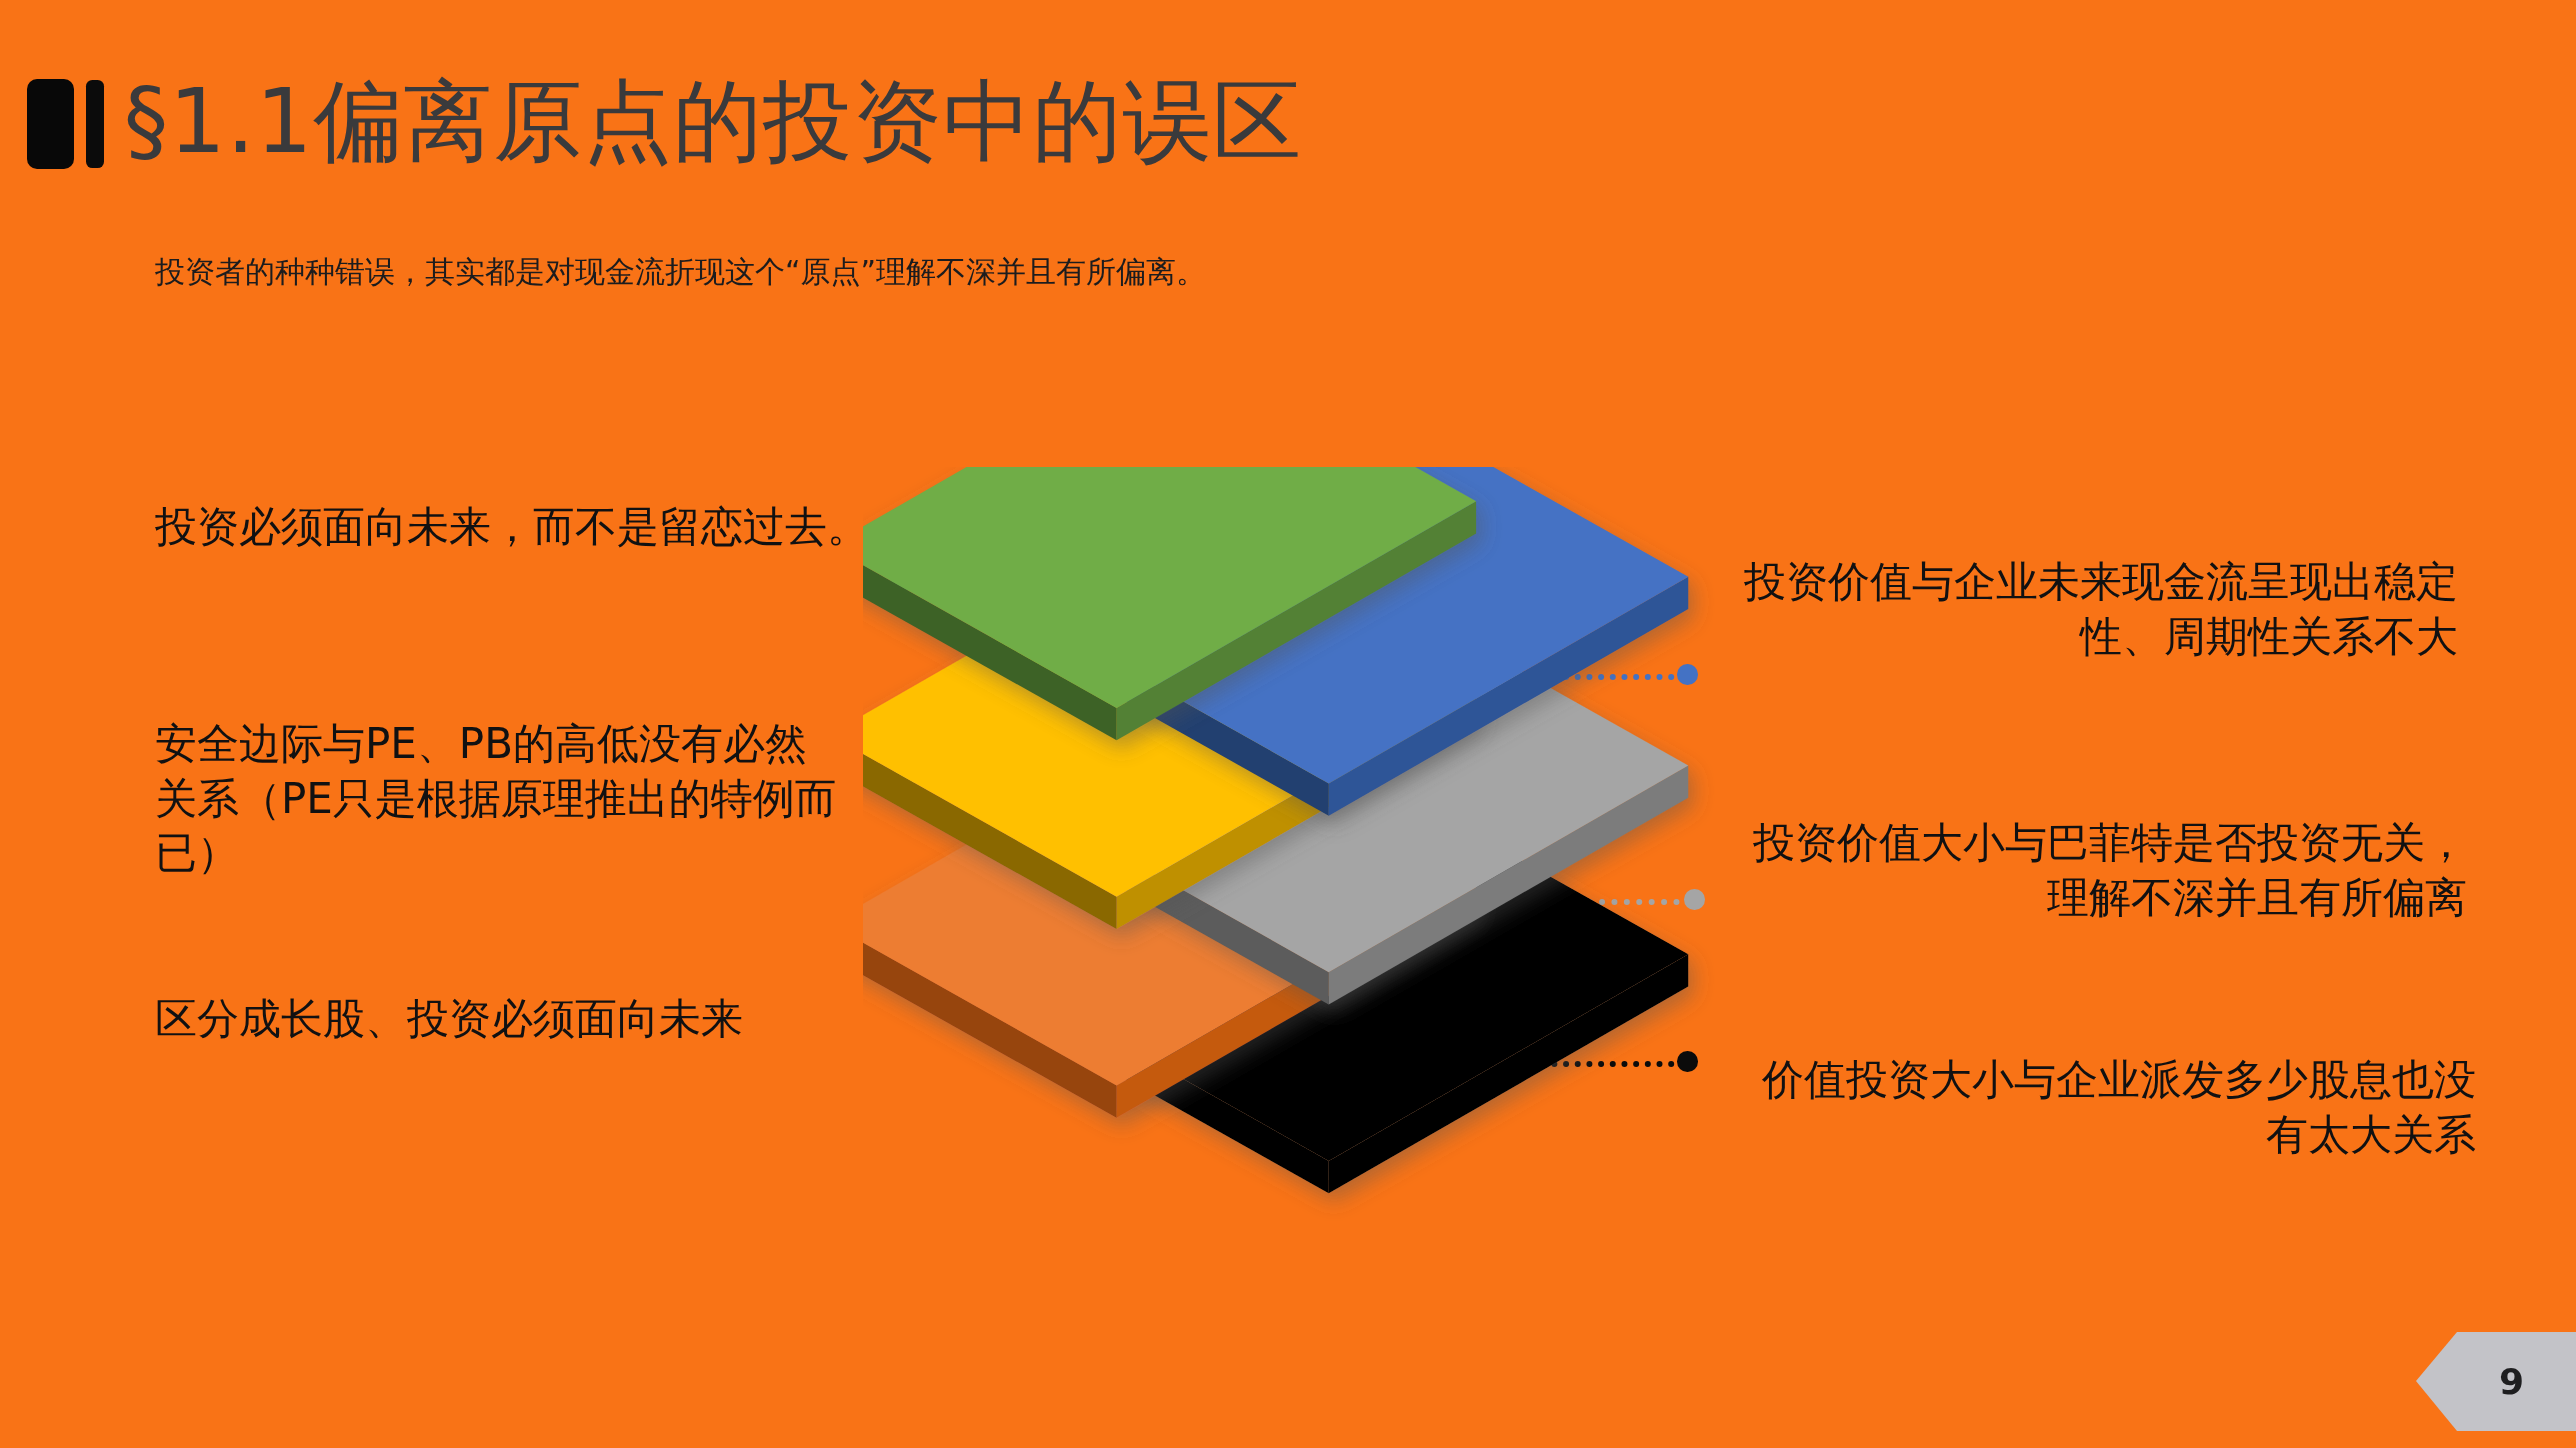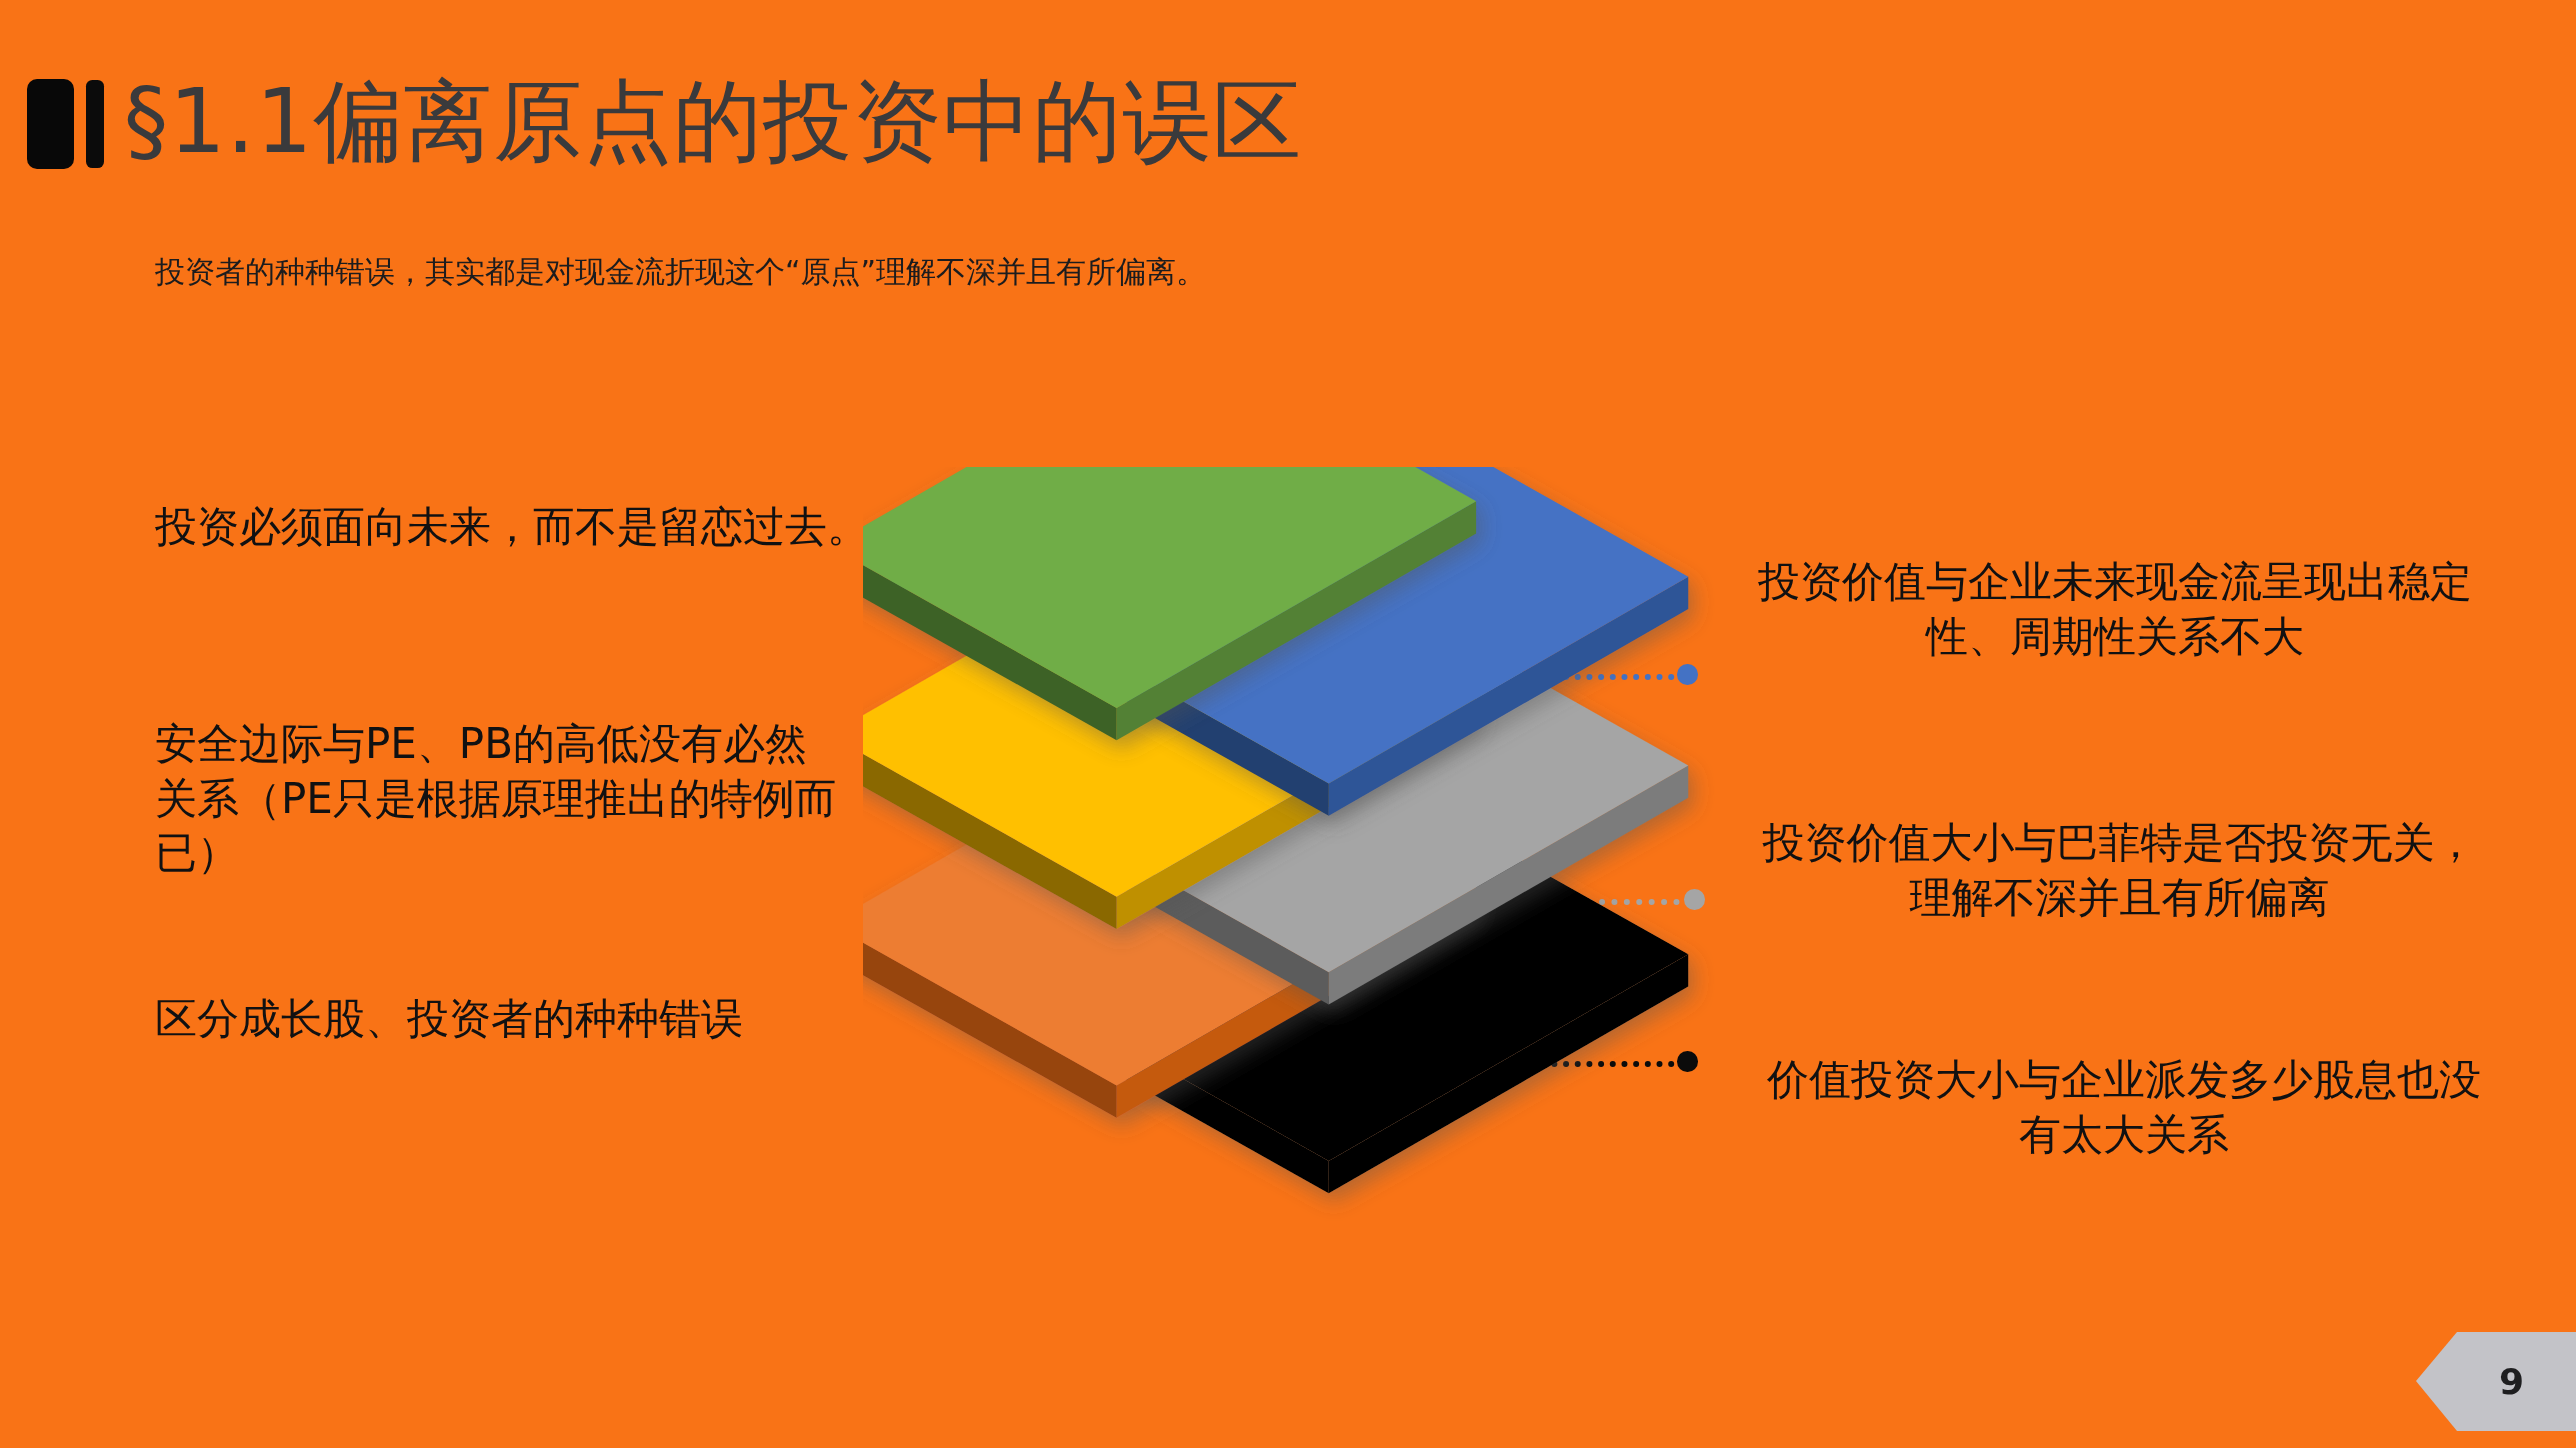--- a/index.html
+++ b/index.html
@@ -63,21 +63,21 @@
   }
 
   
   .side-text {
     position: absolute;
     font-size: 42px;
     line-height: 1.30;
     color: #111112;
   }
   .left-text  { text-align: left; }
-  .right-text { text-align: center; margin-left: 21px; }
+  .right-text { text-align: right; }
 
   #left-text-0  { left: 155px; top: 500px;  width: 719px; }
   #left-text-1  { left: 155px; top: 717px;  width: 683px; }
   #left-text-2  { left: 155px; top: 992px; width: 719px; }
 
   #right-text-0 { left: 1730px; top: 555px;  width: 728px; }
   #right-text-1 { left: 1730px; top: 816px;  width: 737px; }
   #right-text-2 { left: 1730px; top: 1053px; width: 746px; }
 
   
@@ -132,21 +132,21 @@
       <div class="accent-bar-wide"></div>
       <div class="accent-bar-thin"></div>
     </div>
     <div id="page-title">§1.1偏离原点的投资中的误区</div>
   </div>
 
   <div id="page-subtitle">投资者的种种错误，其实都是对现金流折现这个“原点”理解不深并且有所偏离。</div>
 
   <div class="side-text left-text" id="left-text-1">安全边际与PE、PB的高低没有必然关系（PE只是根据原理推出的特例而已）</div>
   <div class="side-text left-text" id="left-text-0">投资必须面向未来，而不是留恋过去。</div>
-  <div class="side-text left-text" id="left-text-2">区分成长股、投资者的种种错误</div>
+  <div class="side-text left-text" id="left-text-2">区分成长股、投资必须面向未来</div>
 
   <div class="side-text right-text" id="right-text-0">投资价值与企业未来现金流呈现出稳定性、周期性关系不大</div>
   <div class="side-text right-text" id="right-text-1">投资价值大小与巴菲特是否投资无关，理解不深并且有所偏离</div>
   <div class="side-text right-text" id="right-text-2">价值投资大小与企业派发多少股息也没有太大关系</div>
 
   <div class="connector" style="left:908px; top:582px; width:180px; border-top-color:#70ad47;"></div>
   <div class="conn-dot" style="left:890px; top:572px; background:#70ad47;"></div>
 
   <div class="connector" style="left:908px; top:779px; width:180px; border-top-color:#ffc000;"></div>
   <div class="conn-dot" style="left:890px; top:769px; background:#ffc000;"></div>

